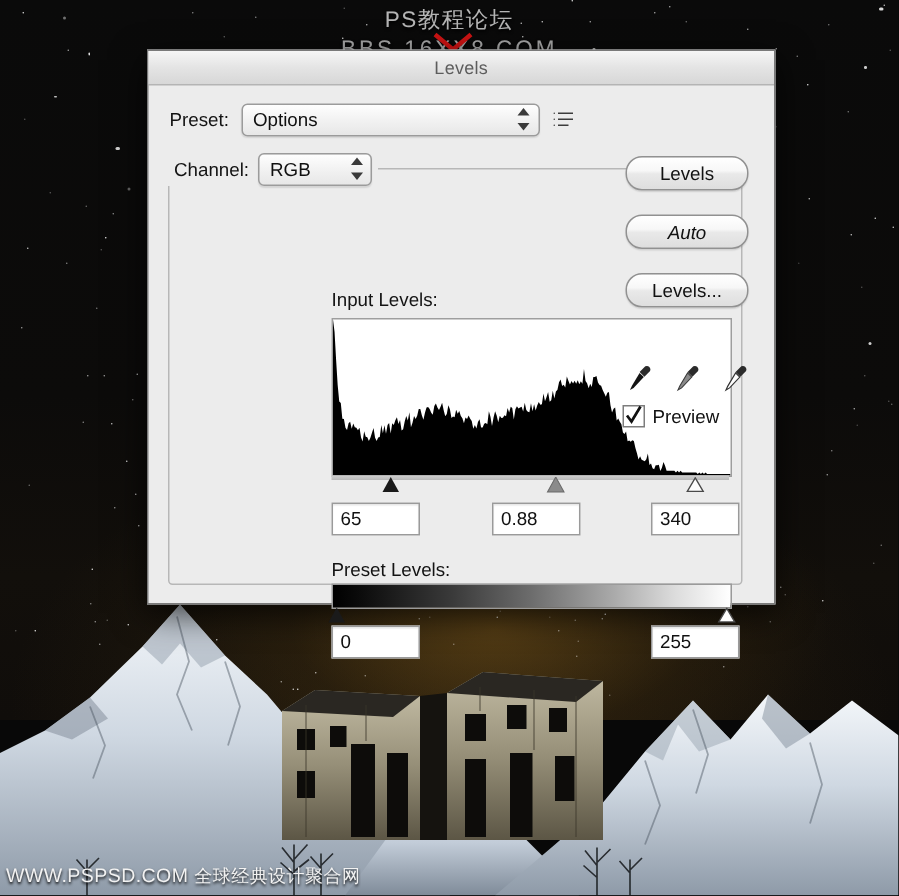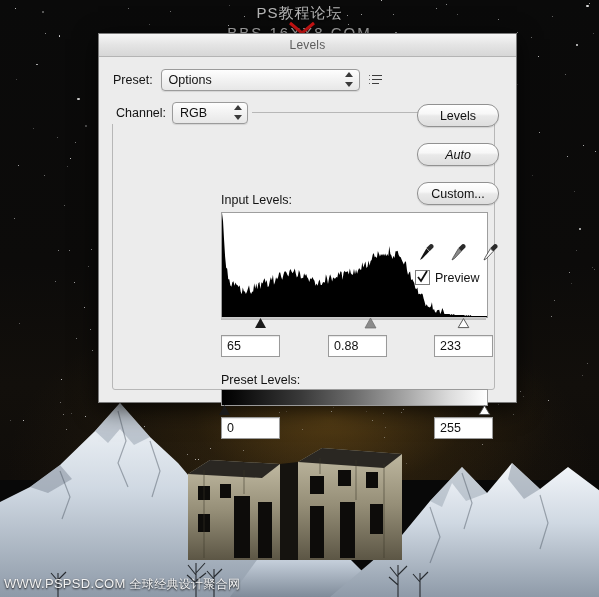--- a/index.html
+++ b/index.html
@@ -588,21 +588,21 @@
         </svg>
     </span>
 
     <div class="vfield" style="left:122px;top:278px;width:52px;">
       <span>65</span>
     </div>
     <div class="vfield" style="left:229px;top:278px;width:52px;">
       <span>0.88</span>
     </div>
     <div class="vfield" style="left:335px;top:278px;width:52px;">
-      <span>233</span>
+      <span>340</span>
     </div>
 
     <div class="sec-label" style="left:122px;top:316px;">Preset Levels:</div>
 
     <div class="out-track"></div>
 
     <span class="othumb" style="left:119px;">
       <svg viewBox="0 0 13 11" width="13" height="11">
           <path d="M6.5 0 L12 10 L1 10 Z" fill="#1a1a1a"></path>
         </svg>
@@ -620,21 +620,21 @@
       <span>255</span>
     </div>
 
     <div class="btn" style="left:318px;top:47px;">
       <span>Levels</span>
     </div>
     <div class="btn" style="left:318px;top:86px;font-style:italic;">
       <span>Auto</span>
     </div>
     <div class="btn" style="left:318px;top:125px;">
-      <span>Custom...</span>
+      <span>Levels...</span>
     </div>
 
     <div class="droppers">
       <span class="dropper">
         <svg viewBox="0 0 18 20" width="18" height="20">
           <path d="M13.2 2.2 a2.4 2.4 0 0 1 3.2 3.2 L12.6 9.2 L9.4 6 Z" fill="#2b2b2b"></path>
           <path d="M9.4 6.6 L12.2 9.4 L5.4 16.6 L3 18 L4.2 15.4 Z" fill="#141414"></path>
         </svg>
       </span>
       <span class="dropper">

